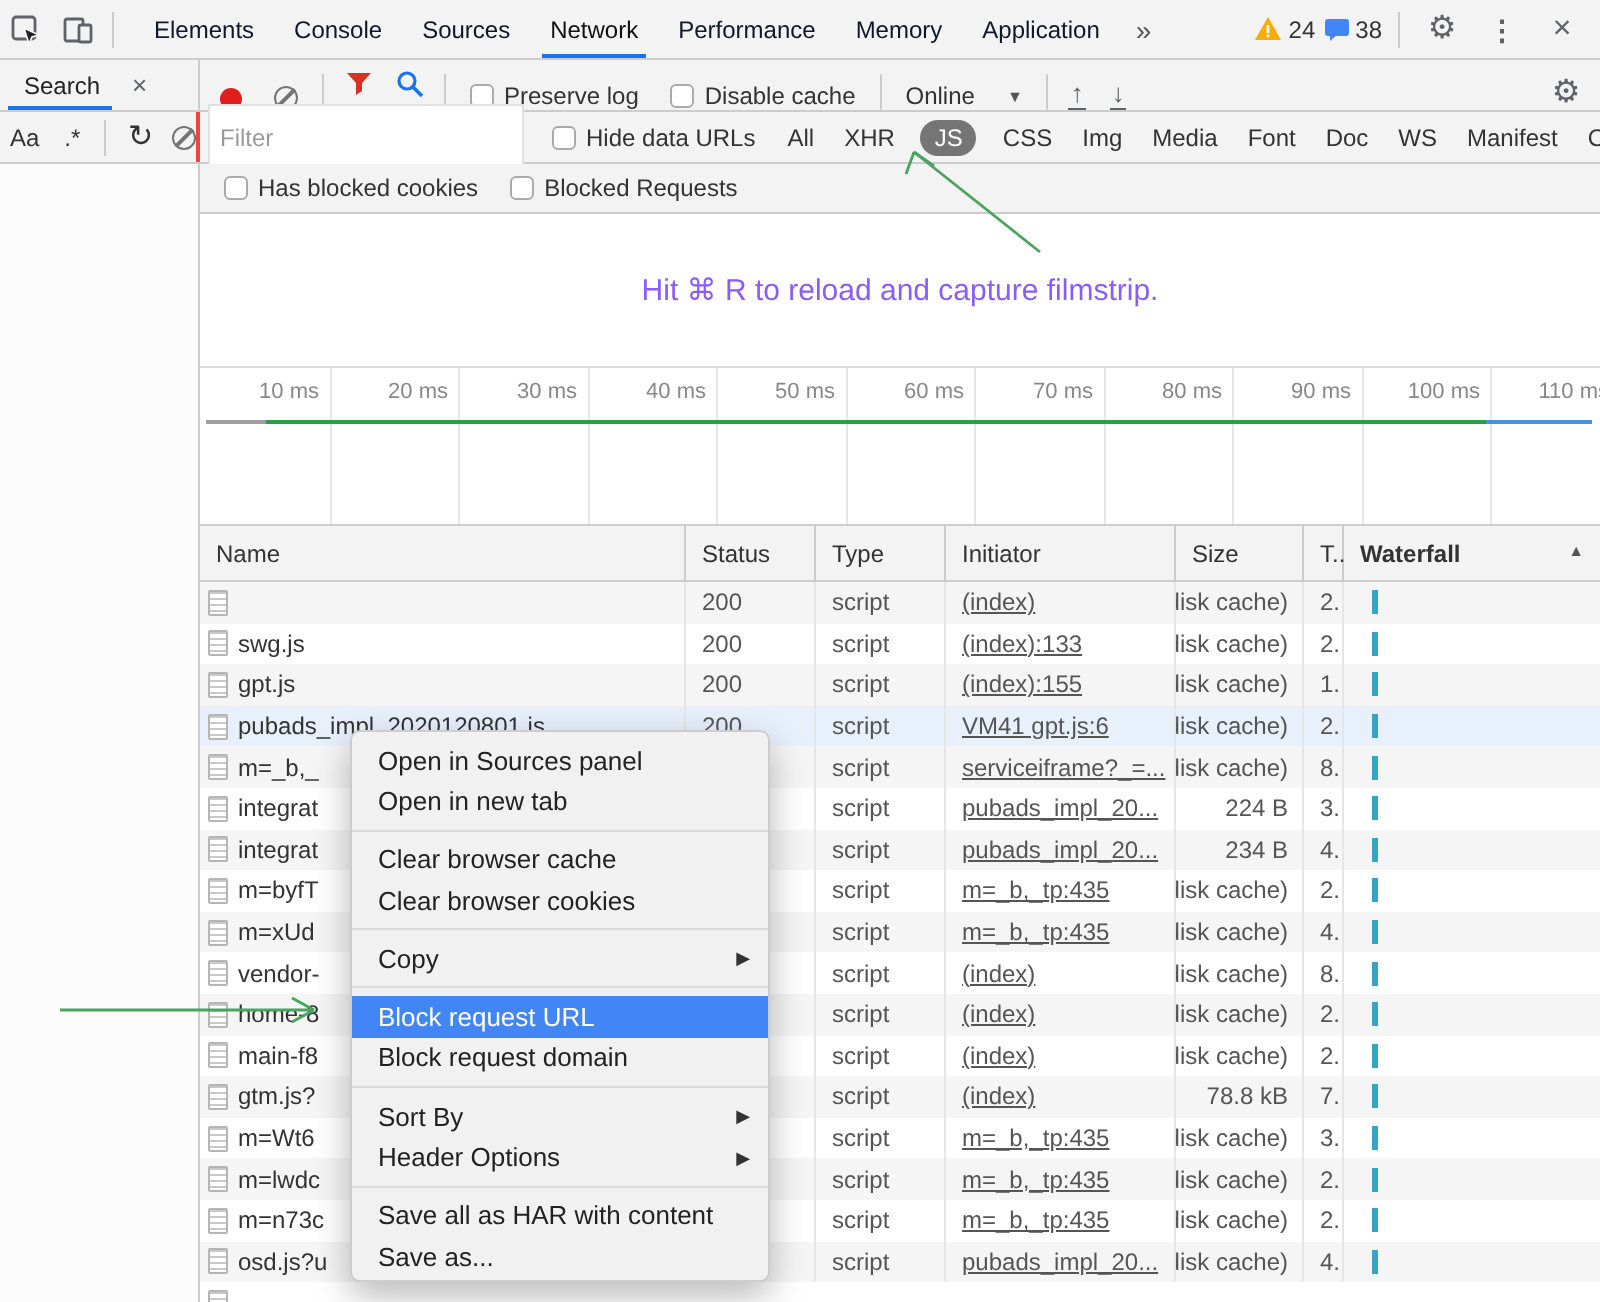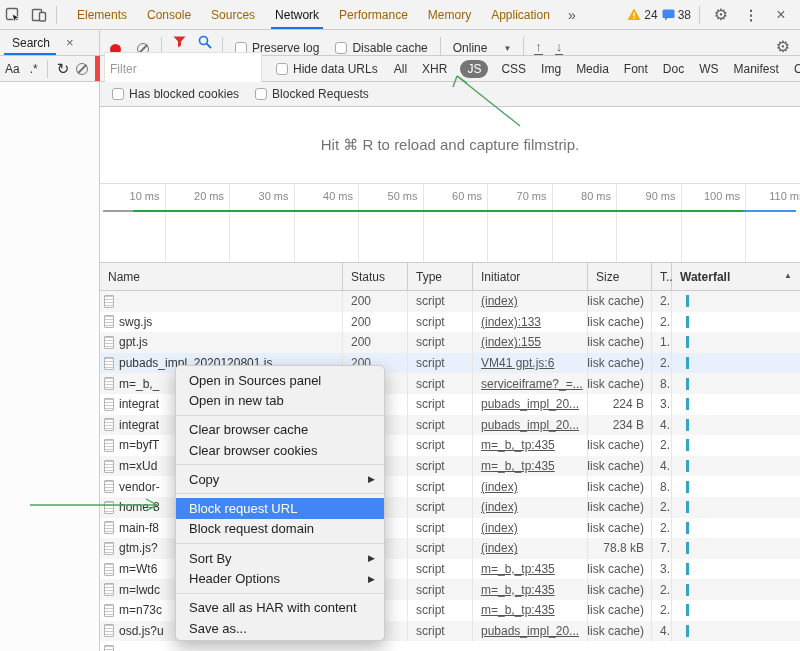--- a/index.html
+++ b/index.html
@@ -6,21 +6,21 @@
   html,body { width:800px; height:651px; overflow:hidden; background:#fff;
     font-family:"Liberation Sans", sans-serif; color:#333; }
   .app { position:relative; width:800px; height:651px; font-size:12px; }
 
   
   .main-toolbar { position:absolute; left:0; top:0; width:800px; height:30px;
     background:#f3f3f3; border-bottom:1px solid #ccc; display:flex; align-items:center; }
   .tbtn { display:flex; align-items:center; justify-content:center; width:26px; height:26px; cursor:pointer; }
   .vsep { width:1px; height:18px; background:#ccc; margin:0 4px; }
   .tabs { display:flex; height:100%; align-items:stretch; margin-left:6px; }
-  .tab { display:flex; align-items:center; padding:0 10px; color:#a16207; cursor:pointer; position:relative; }
+  .tab { display:flex; align-items:center; padding:0 10px; color:#0f172a; cursor:pointer; position:relative; }
   .tab.active { color:#111; }
   .tab.active::after { content:""; position:absolute; left:6px; right:6px; bottom:0; height:2px; background:#1a73e8; }
   .tab-more { display:flex; align-items:center; padding:0 8px; font-size:14px; color:#555; }
   .right-group { margin-left:auto; display:flex; align-items:center; gap:4px; padding-right:6px; }
   .badge { display:flex; align-items:center; gap:3px; font-size:12px; color:#333; }
   .glyph { color:#5f6368; font-size:15px; line-height:1; }
 
   
   .row2 { position:absolute; left:0; top:30px; width:800px; height:26px; background:#f3f3f3;
     border-bottom:1px solid #ccc; display:flex; align-items:flex-end; }
@@ -34,40 +34,40 @@
   .chk { display:flex; align-items:center; gap:5px; margin:0 8px; cursor:pointer; white-space:nowrap; }
   .chk .box { width:12px; height:12px; border:1px solid #aaa; border-radius:3px; background:#fff; flex:none; }
   .dropdown { display:flex; align-items:center; gap:16px; margin:0 8px; cursor:pointer; }
   .dropdown .caret { font-size:8px; color:#555; }
   .arr-io { font-size:13px; color:#5f6368; border-bottom:1.5px solid #5f6368; line-height:1; padding:0 1px 1px; margin:0 6px; cursor:pointer; }
   .gear-right { position:absolute; right:4px; top:4px; }
 
   
   .row3 { position:absolute; left:0; top:56px; width:800px; height:26px; background:#f3f3f3;
     border-bottom:1px solid #ccc; display:flex; align-items:center; }
-  .sidebar-tools { width:100px; height:100%; display:flex; align-items:center; border-right:5px solid #ef4444; overflow:hidden; flex:none; }
+  .sidebar-tools { width:100px; height:100%; display:flex; align-items:center; border-right:2px solid #ef4444; overflow:hidden; flex:none;justify-content:space-between; }
   .stool { margin:0 5px; color:#333; cursor:pointer; white-space:nowrap; }
   .filter-input { width:158px; height:18px; border:1px solid #e0e0e0; background:#fff; margin:0 6px 0 4px;
     font:12px "Liberation Sans", sans-serif; padding:16px 5px; color:#333; }
   .filter-input::placeholder { color:#9a9a9a; }
   .pills { display:flex; align-items:center; gap:11px; margin-left:6px; white-space:nowrap; }
   .pill { color:#333; cursor:pointer; padding:2px 2px; }
   .pill.active { background:#757575; color:#fff; border-radius:9px; padding:2px 7px; }
 
   
   .row4 { position:absolute; left:100px; top:82px; width:700px; height:25px; background:#f3f3f3;
     border-bottom:1px solid #ccc; display:flex; align-items:center; padding-left:4px; }
 
   
   .sidebar-body { position:absolute; left:0; top:82px; width:100px; height:569px; background:#fcfcfc; border-right:1px solid #ccc; }
 
   
   .filmstrip { position:absolute; left:100px; top:107px; width:700px; height:76px; background:#fff;
     display:flex; align-items:center; justify-content:center; }
-  .hint { color:#737373; font-size:15px; }
+  .hint { color:#8b5cf6; font-size:15px; }
 
   
   .ruler { position:absolute; left:100px; top:183px; width:700px; height:79px; background:#fff;
     border-top:1px solid #ddd; overflow:hidden; }
   .gridline { position:absolute; top:0; bottom:0; width:1px; background:#e6e6e6; }
   .tick { position:absolute; top:6px; width:56px; text-align:right; font-size:11px; color:#888; white-space:nowrap; }
   .pseg { position:absolute; height:2px; top:26px; }
 
   
   .thead { position:absolute; left:100px; top:262px; width:700px; height:29px; background:#f3f3f3;

